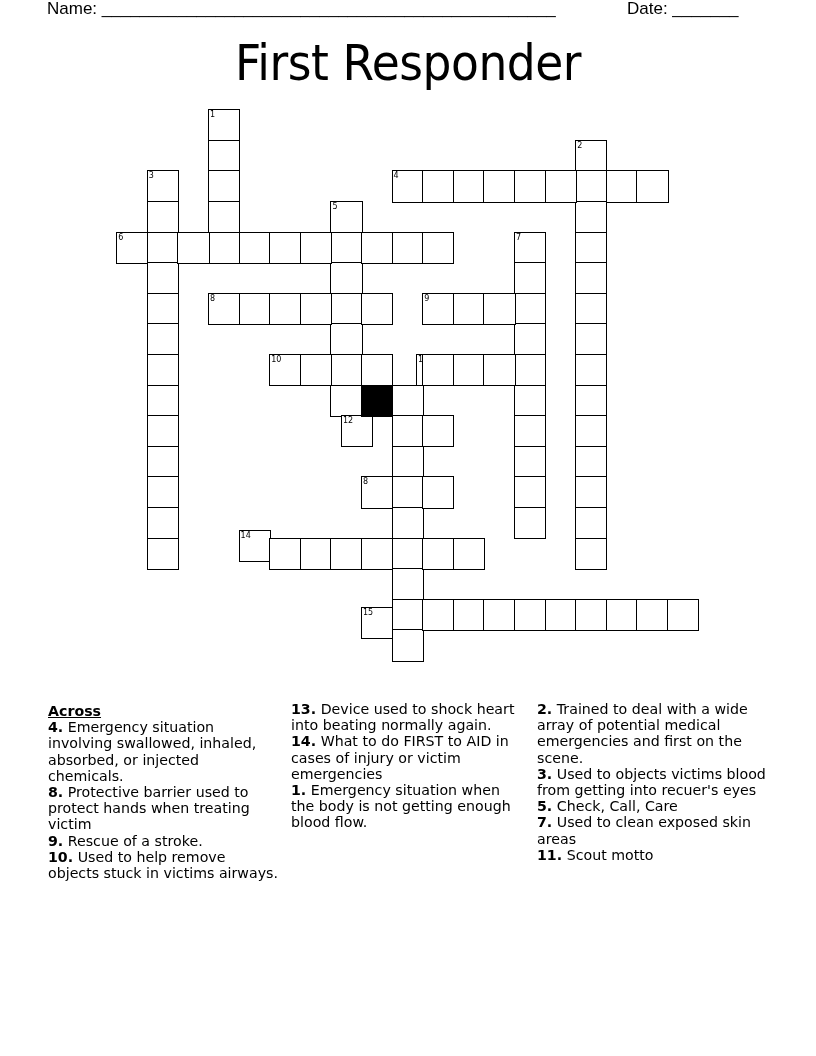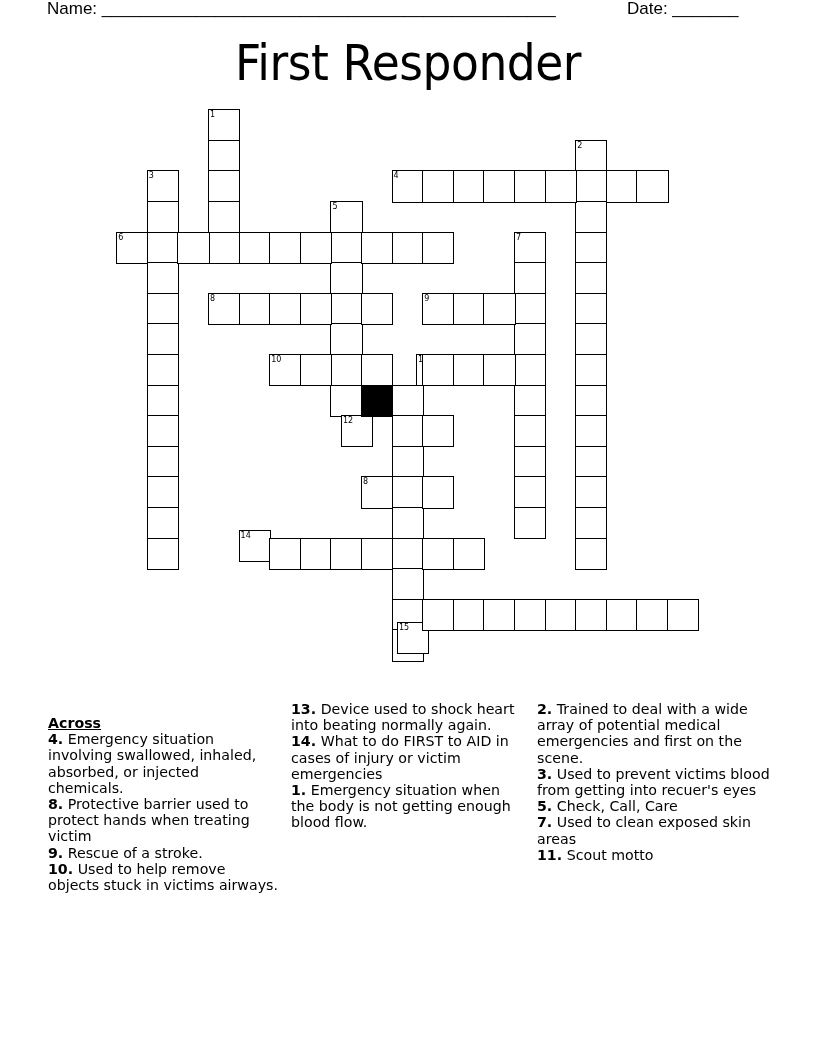--- a/index.html
+++ b/index.html
@@ -6,21 +6,21 @@
   body { width: 816px; height: 1056px; position: relative; overflow: hidden; color: #000; }
   .hdr { position: absolute; top: -2px; font-family: "Liberation Sans", sans-serif; font-size: 17px; line-height: 22px; white-space: pre; }
   #name-field { left: 47px; }
   #date-field { left: 627px; }
   .title { position: absolute; top: 32px; left: 0; width: 816px; text-align: center; font-family: "DejaVu Sans", sans-serif; font-size: 49px; line-height: 64px; letter-spacing: -0.5px; transform: scaleX(0.93); transform-origin: center; }
   #grid { position: absolute; left: 0; top: 0; width: 816px; height: 700px; }
   .cell { position: absolute; box-sizing: border-box; width: 32.2px; height: 32.2px; border: 1.6px solid #000; background: #fff; }
   .cell.black { background: #000; }
   .cell .num { position: absolute; left: 1px; top: 0px; font-family: "DejaVu Sans", sans-serif; font-size: 8px; line-height: 9px; }
   .clues { position: absolute; top: 699px; font-family: "DejaVu Sans", sans-serif; font-size: 14.2px; line-height: 16.2px; }
-  .clues .col { position: absolute; top: 16px; }
+  .clues .col { position: absolute; top: 4px; }
   .section-h { font-weight: bold; text-decoration: underline; display: block; }
   .clue { display: block; }
   .clue b { font-weight: bold; }
 </style>
 </head>
 <body>
 
 <div class="hdr" id="name-field">Name: ________________________________________________</div>
 <div class="hdr" id="date-field">Date: _______</div>
 
@@ -148,21 +148,21 @@
     <div class="cell" style="left: 422.2px; top: 476.4px;"></div>
     <div class="cell" style="left: 238.6px; top: 530px;">
       <span class="num">14</span>
     </div>
     <div class="cell" style="left: 269.2px; top: 537.6px;"></div>
     <div class="cell" style="left: 299.8px; top: 537.6px;"></div>
     <div class="cell" style="left: 330.4px; top: 537.6px;"></div>
     <div class="cell" style="left: 361px; top: 537.6px;"></div>
     <div class="cell" style="left: 422.2px; top: 537.6px;"></div>
     <div class="cell" style="left: 452.8px; top: 537.6px;"></div>
-    <div class="cell" style="left: 361px; top: 622px; margin-left: 36px;">
+    <div class="cell" style="left: 361px; top: 607px;">
       <span class="num">15</span>
     </div>
     <div class="cell" style="left: 422.2px; top: 598.8px;"></div>
     <div class="cell" style="left: 452.8px; top: 598.8px;"></div>
     <div class="cell" style="left: 483.4px; top: 598.8px;"></div>
     <div class="cell" style="left: 514px; top: 598.8px;"></div>
     <div class="cell" style="left: 544.6px; top: 598.8px;"></div>
     <div class="cell" style="left: 575.2px; top: 598.8px;"></div>
     <div class="cell" style="left: 605.8px; top: 598.8px;"></div>
     <div class="cell" style="left: 636.4px; top: 598.8px;"></div>
@@ -178,18 +178,18 @@
     <span class="clue"><b>9.</b><span> Rescue of a stroke.</span></span>
     <span class="clue"><b>10.</b><span> Used to help remove objects stuck in victims airways.</span></span>
   </div>
   <div class="col" style="left:291px; width:236px; top:2px;">
     <span class="clue"><b>13.</b><span> Device used to shock heart into beating normally again.</span></span>
     <span class="clue"><b>14.</b><span> What to do FIRST to AID in cases of injury or victim emergencies</span></span>
     <span class="clue"><b>1.</b><span> Emergency situation when the body is not getting enough blood flow.</span></span>
   </div>
   <div class="col" style="left:537px; width:240px; top:2px;">
     <span class="clue"><b>2.</b><span> Trained to deal with a wide array of potential medical emergencies and first on the scene.</span></span>
-    <span class="clue"><b>3.</b><span> Used to prevent victims blood from getting into recuer's eyes</span></span>
+    <span class="clue"><b>3.</b><span> Used to objects victims blood from getting into recuer's eyes</span></span>
     <span class="clue"><b>5.</b><span> Check, Call, Care</span></span>
     <span class="clue"><b>7.</b><span> Used to clean exposed skin areas</span></span>
     <span class="clue"><b>11.</b><span> Scout motto</span></span>
   </div>
 </div>
 
 </body></html>

